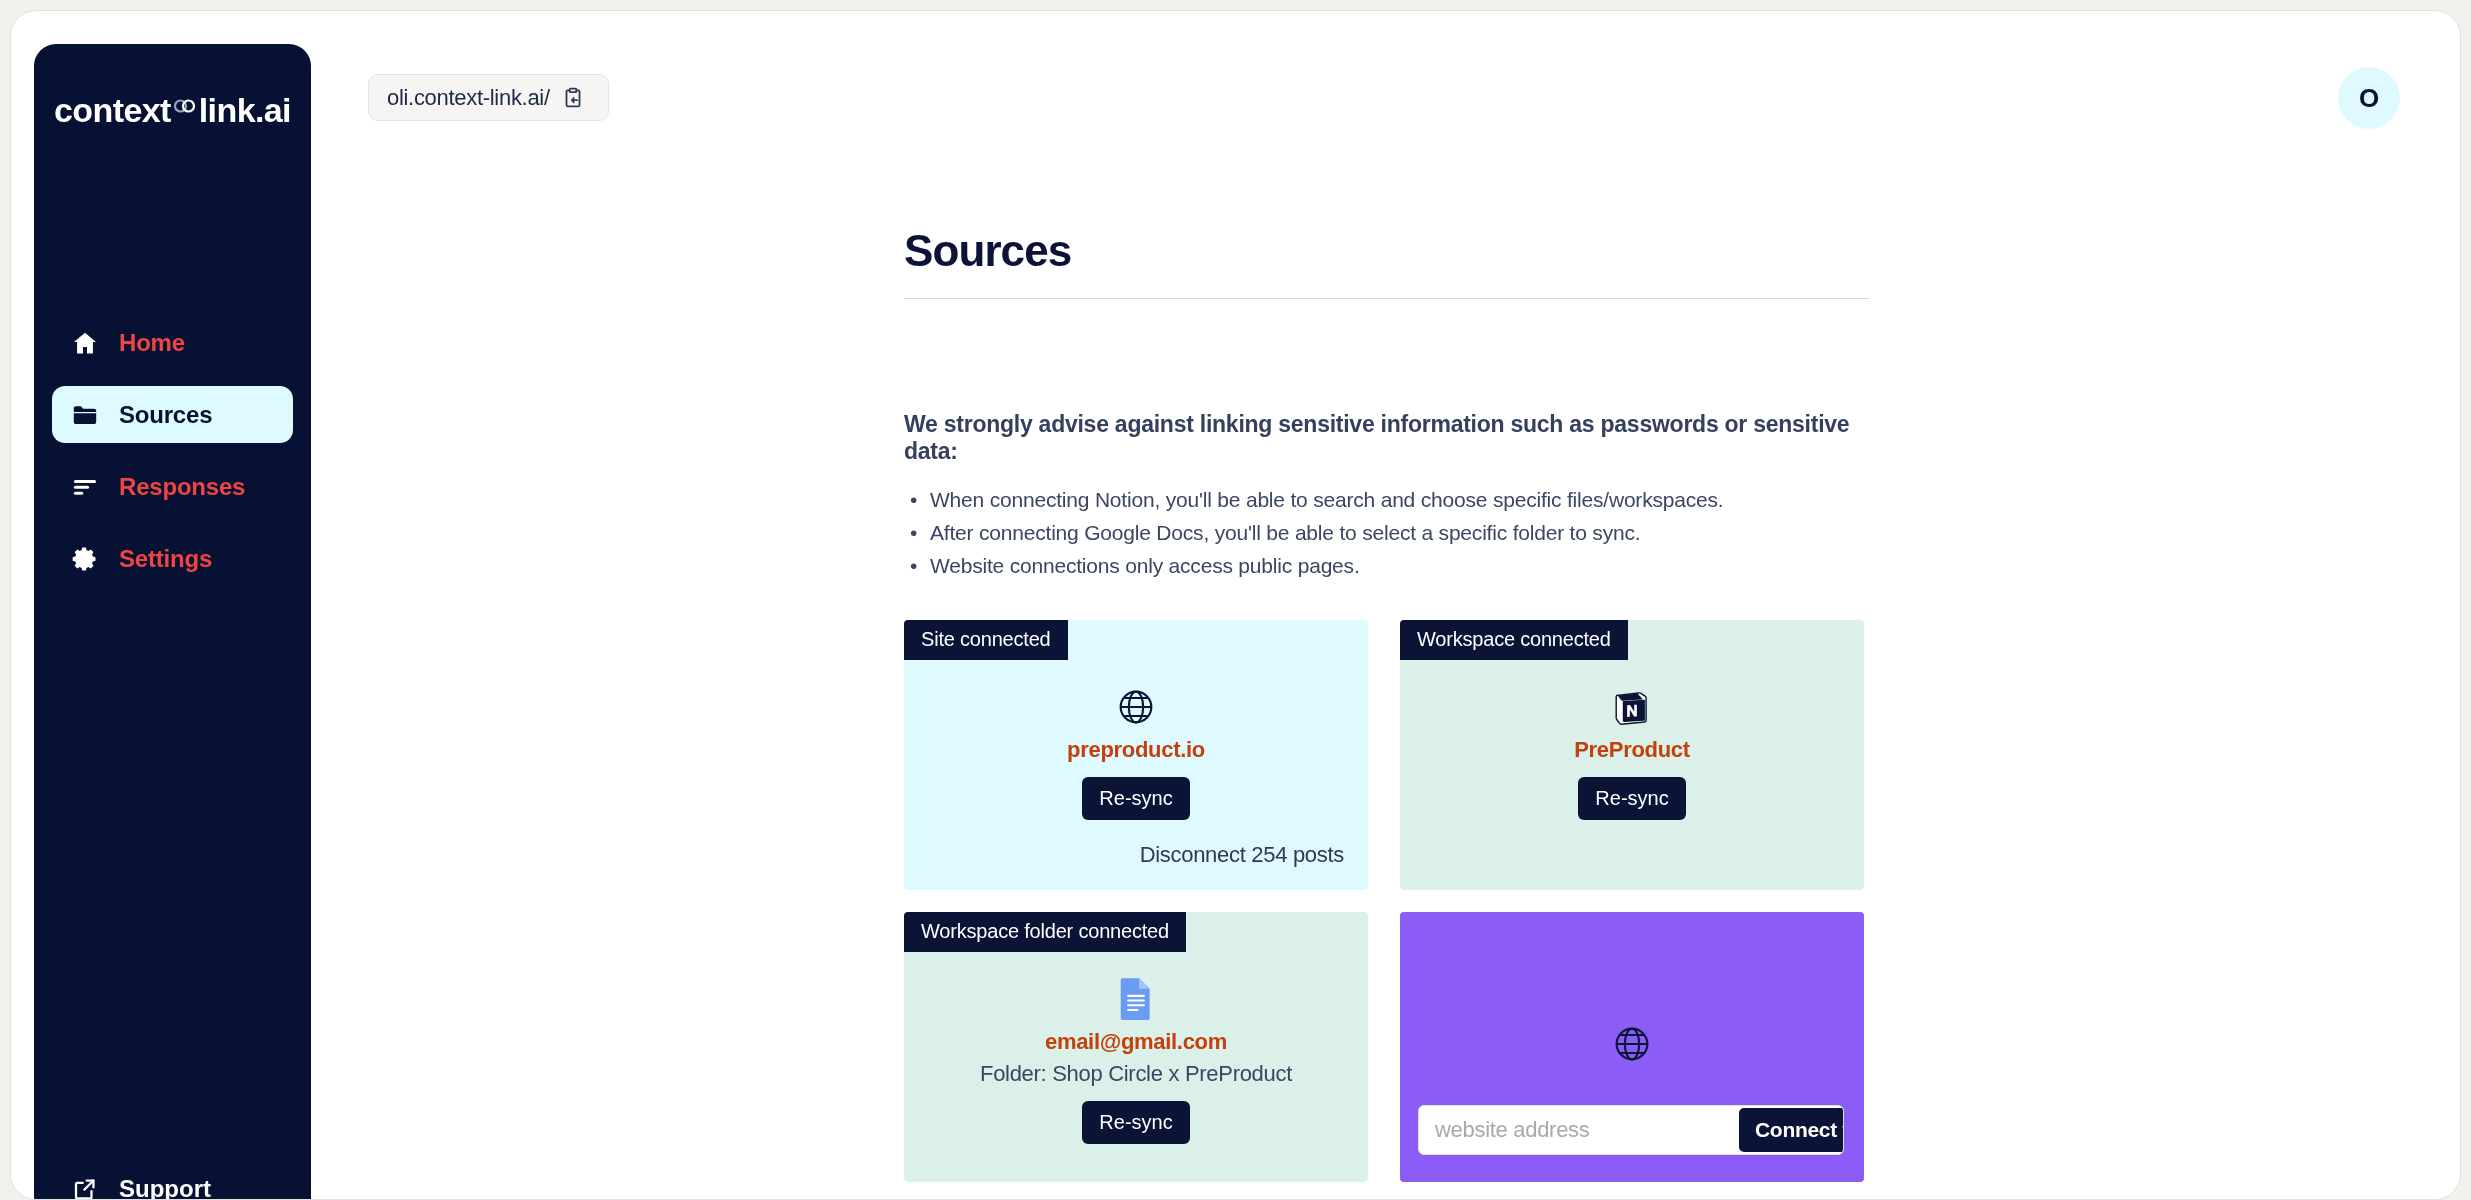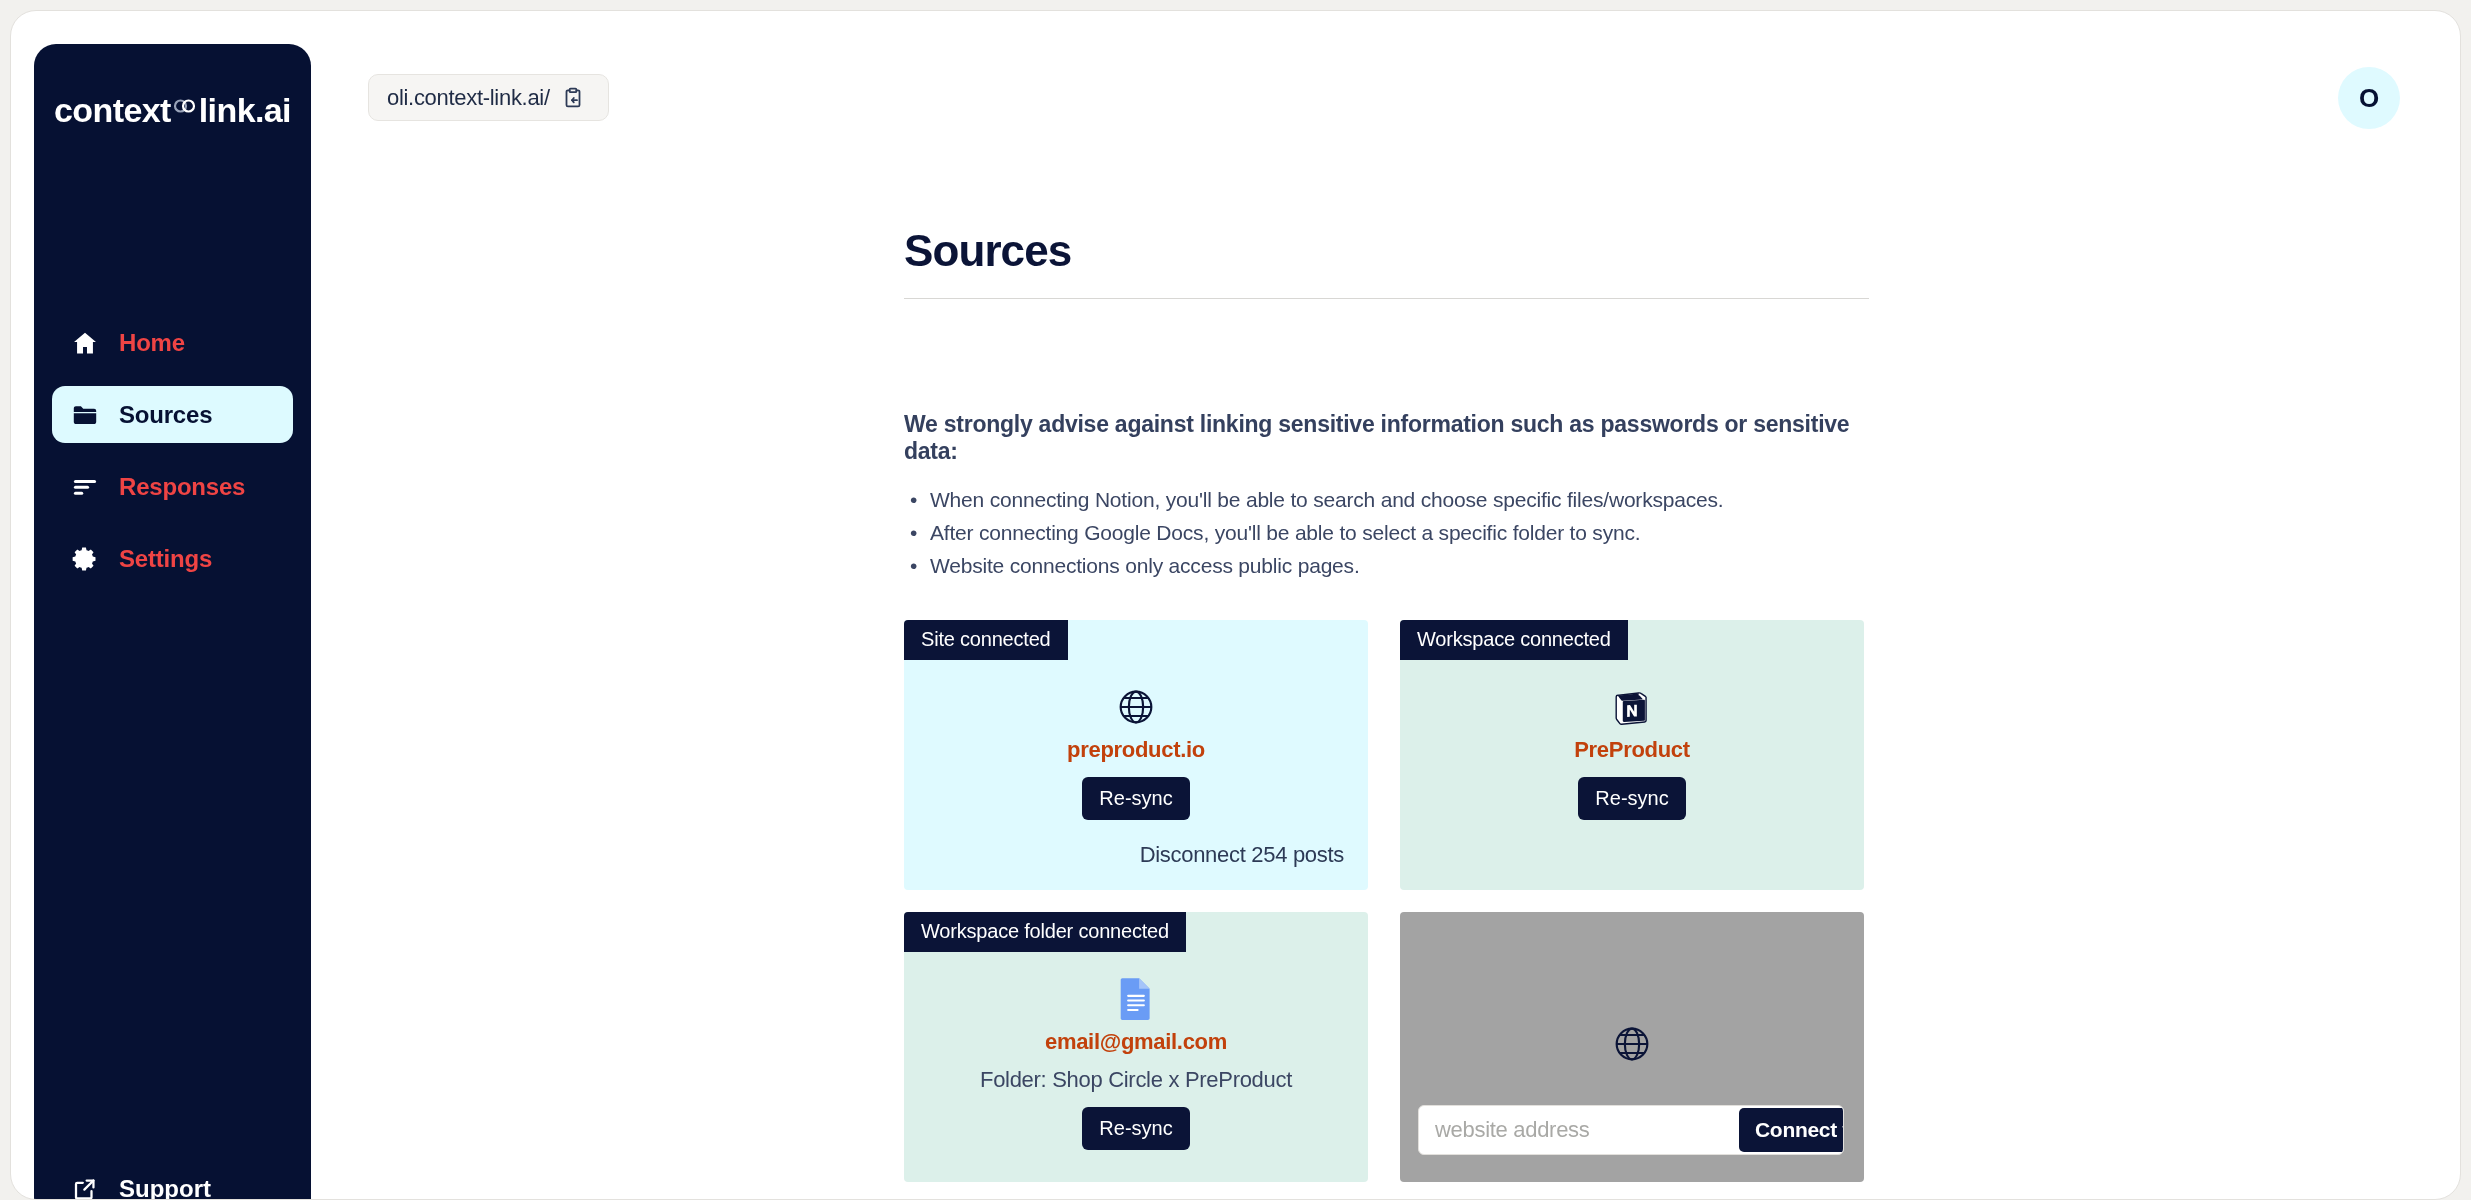--- a/index.html
+++ b/index.html
@@ -205,21 +205,21 @@
   }
 
   .card {
     position: relative;
     height: 270px;
     border-radius: 4px;
     overflow: hidden;
   }
   .card.cyan  { background: #dffaff; }
   .card.mint  { background: #dcf0ea; }
-  .card.grey  { background: #a3a3a3; }
+  .card.grey  { background: #8b5cf6; }
 
   .badge {
     position: absolute;
     left: 0; top: 0;
     background: #0b1437;
     color: #ffffff;
     font-size: 20px;
     font-weight: 500;
     letter-spacing: -0.2px;
     padding: 8px 17px 9px 17px;
@@ -243,21 +243,21 @@
     margin-bottom: 9px;
   }
 
   .card-label {
     font-size: 22px;
     font-weight: 700;
     color: #c2410c;
     letter-spacing: -0.3px;
   }
   .card-sub {
-    margin-top: 12px;
+    margin-top: 6px;
     font-size: 22px;
     color: #3b4663;
     letter-spacing: -0.3px;
   }
 
   .resync-btn {
     margin-top: 14px;
     background: #0b1437;
     color: #ffffff;
     font-size: 20px;

